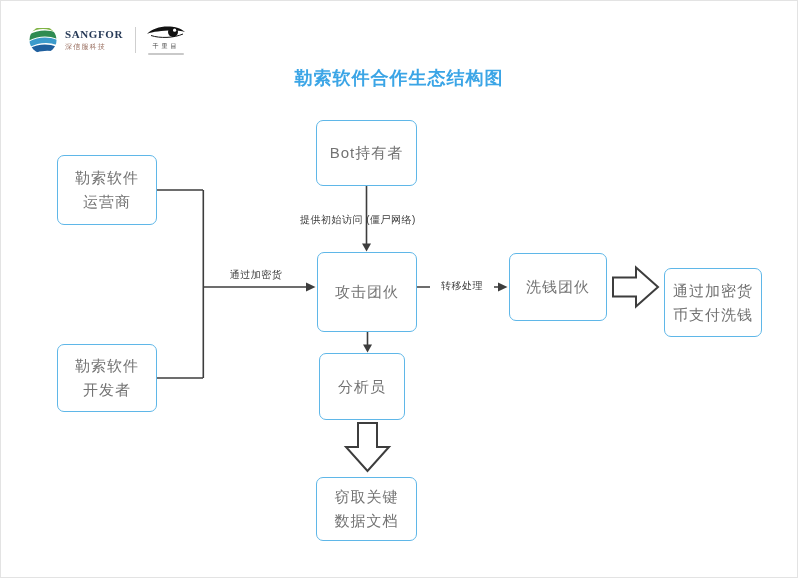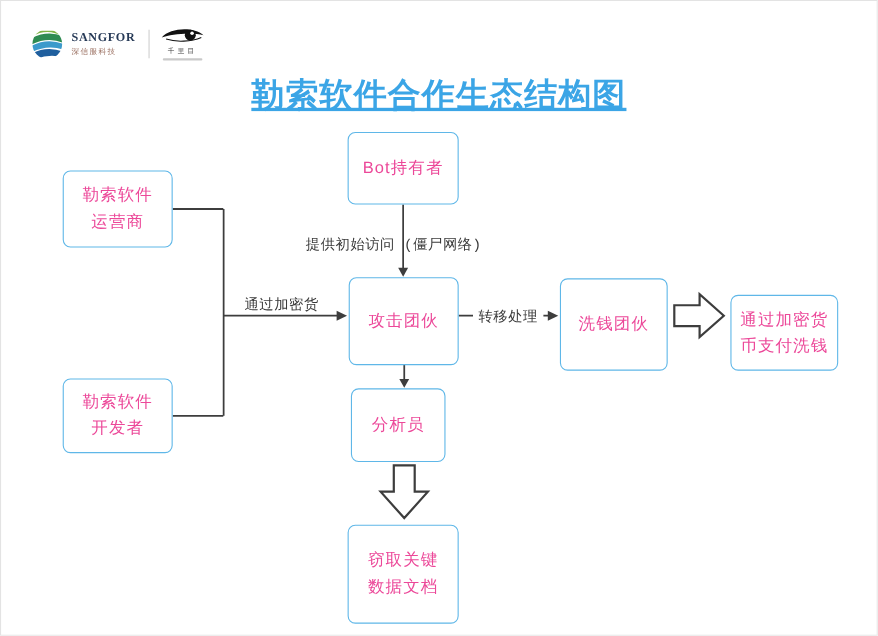--- a/index.html
+++ b/index.html
@@ -18,45 +18,44 @@
   .brand-sub { font-size:7px; color:#9A6F60; letter-spacing:1.2px; margin-top:2px; }
   .logo-divider { width:1px; height:26px; background:#cfcfcf; margin:0 10px 0 12px; }
   .lab-block { display:flex; flex-direction:column; align-items:center; }
   .eye { width:40px; height:17px; }
   .lab-name { font-size:6px; color:#3a3a3a; letter-spacing:3px; margin-top:1px; }
   .lab-subtext { width:36px; height:2px; background:#c9c9c9; margin-top:2px; border-radius:1px; }
 
   
   .title {
     position:absolute; left:0; right:0; top:66px; text-align:center;
-    font-size:30px; font-weight:bold; color:#3BA5E6; letter-spacing:1px;text-decoration:underline;
+    font-size:18px; font-weight:bold; color:#3BA5E6; letter-spacing:1px;
   }
 
   
   .connectors { position:absolute; left:0; top:0; width:798px; height:578px; }
   .node {
     position:absolute; background:#ffffff;
     border:1.5px solid #5FB7E8; border-radius:7px;
     display:flex; align-items:center; justify-content:center; text-align:center;
-    color:#ec4899; font-size:15px; line-height:24px; letter-spacing:1px;
+    color:#737373; font-size:15px; line-height:24px; letter-spacing:1px;
     white-space:pre-line; box-sizing:border-box;
   }
   .node-bot      { left:316px; top:120px; width:101px; height:66px; }
   .node-operator { left:57px;  top:155px; width:100px; height:70px; }
   .node-developer{ left:57px;  top:344px; width:100px; height:68px; }
   .node-attack   { left:317px; top:252px; width:100px; height:80px; }
-  .node-launder  { left:509px; top:253px; width:98px;  height:84px; }
+  .node-launder  { left:509px; top:253px; width:98px;  height:68px; }
   .node-crypto   { left:664px; top:268px; width:98px;  height:69px; }
   .node-analyst  { left:319px; top:353px; width:86px;  height:67px; }
-  .node-steal    { left:316px; top:477px; width:101px; height:90px; }
+  .node-steal    { left:316px; top:477px; width:101px; height:64px; }
 
   .edge-label {
-    position:absolute; color:#3A3A3A; font-size:13px; letter-spacing:0.5px;
+    position:absolute; color:#3A3A3A; font-size:10px; letter-spacing:0.5px;
     text-align:center;
-    font-family:Liberation Mono, monospace;
   }
   .label-initial  { left:240px; top:213px; width:236px; }
   .label-provide  { left:204px; top:268px; width:104px; }
   .label-transfer { left:430px; top:279px; width:64px; background:#ffffff; }
 </style>
 </head>
 <body>
 
 <div class="page">
 

